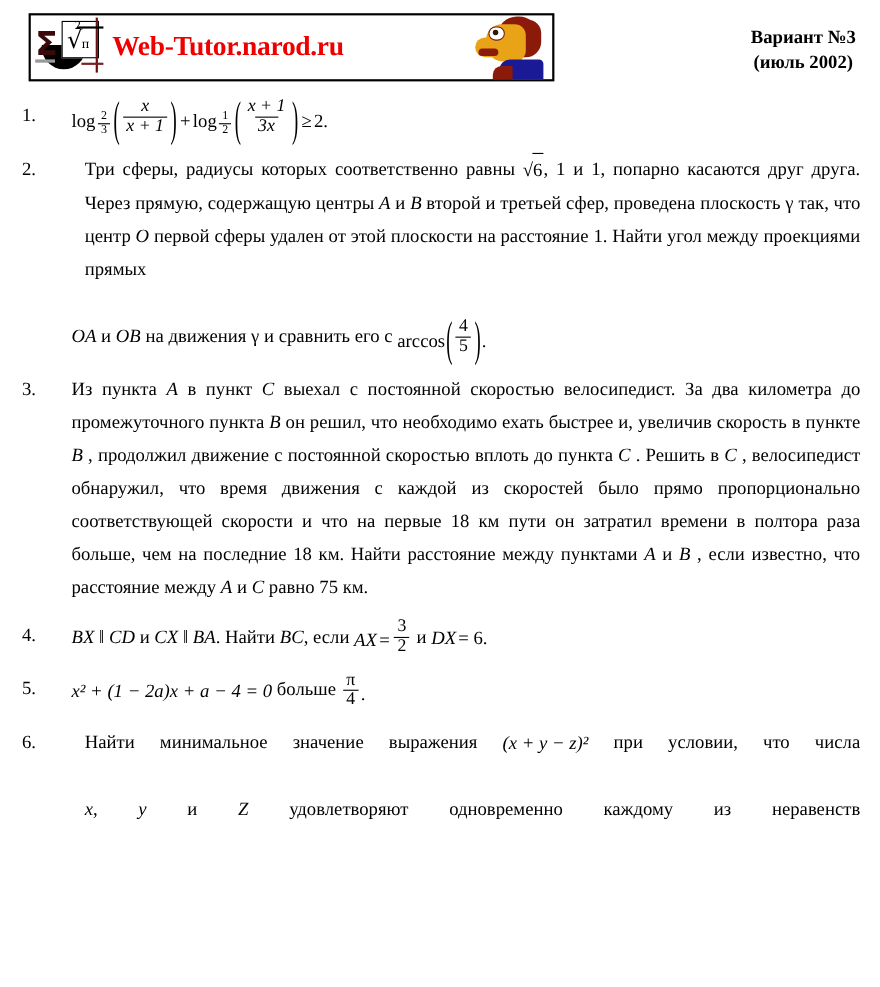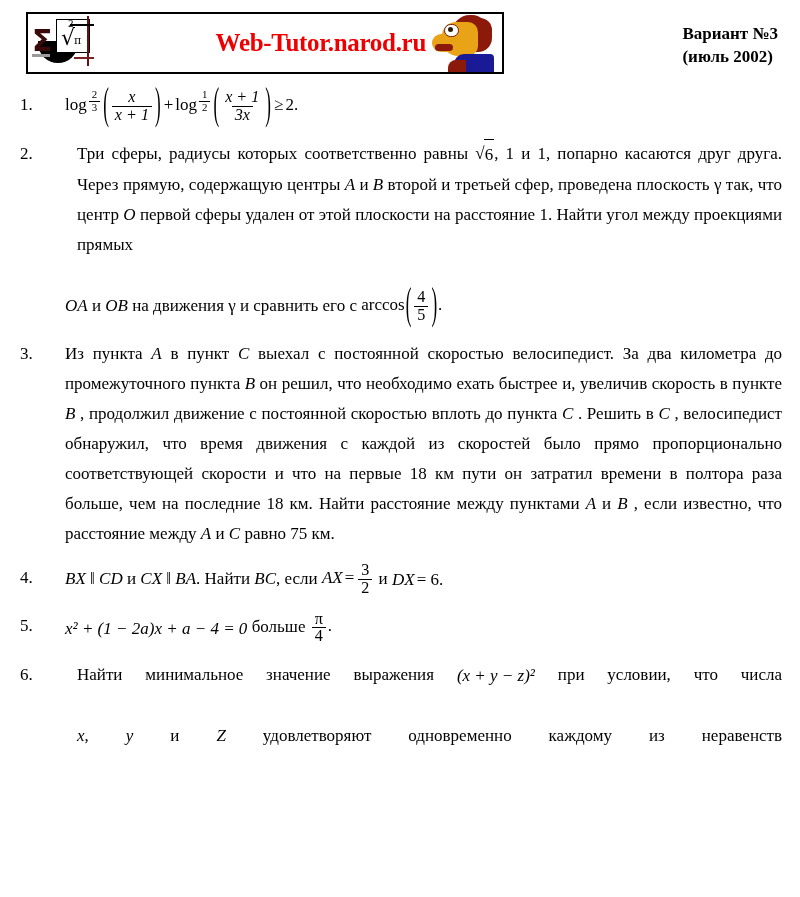--- a/index.html
+++ b/index.html
@@ -128,21 +128,21 @@
     position: absolute;
     left: 2px;
     top: 40px;
     width: 18px;
     height: 3px;
     background: #9a9a9a;
     z-index: 5;
   }
   .banner-title {
     flex: 1 1 auto;
-    text-align: right;
+    text-align: left;
     color: #ee0000;
     font-family: "Liberation Serif", "DejaVu Serif", serif;
     font-weight: bold;
     font-size: 25px;
     letter-spacing: -0.3px;
     white-space: nowrap;
     padding-left: 6px;
   }
   .banner-figure {
     width: 74px;
@@ -219,21 +219,21 @@
     position: absolute;
     left: 22px; top: 46px;
     width: 18px; height: 14px;
     background: #8b1a0a;
     border-radius: 8px 0 0 0;
   }
   .variant {
     position: absolute;
     right: 22px;
     top: 22px;
-    text-align: left;
+    text-align: center;
     font-weight: bold;
     font-size: 17px;
     line-height: 23px;
   }
 
   
   .problems {
     position: relative;
     padding: 0;
     margin: 0;
@@ -271,21 +271,21 @@
     width: 100%;
   }
   .mi { font-style: italic; }
   .mn { font-style: normal; }
 
   
   .math {
     font-family: "Liberation Serif", "DejaVu Serif", serif;
     white-space: nowrap;
     display: inline-flex;
-    align-items: flex-start;
+    align-items: flex-end;
     vertical-align: middle;
     font-size: 17px;
   }
   .frac {
     display: inline-flex;
     flex-direction: column;
     align-items: center;
     vertical-align: middle;
     margin: 0 2px;
     font-size: 0.95em;

